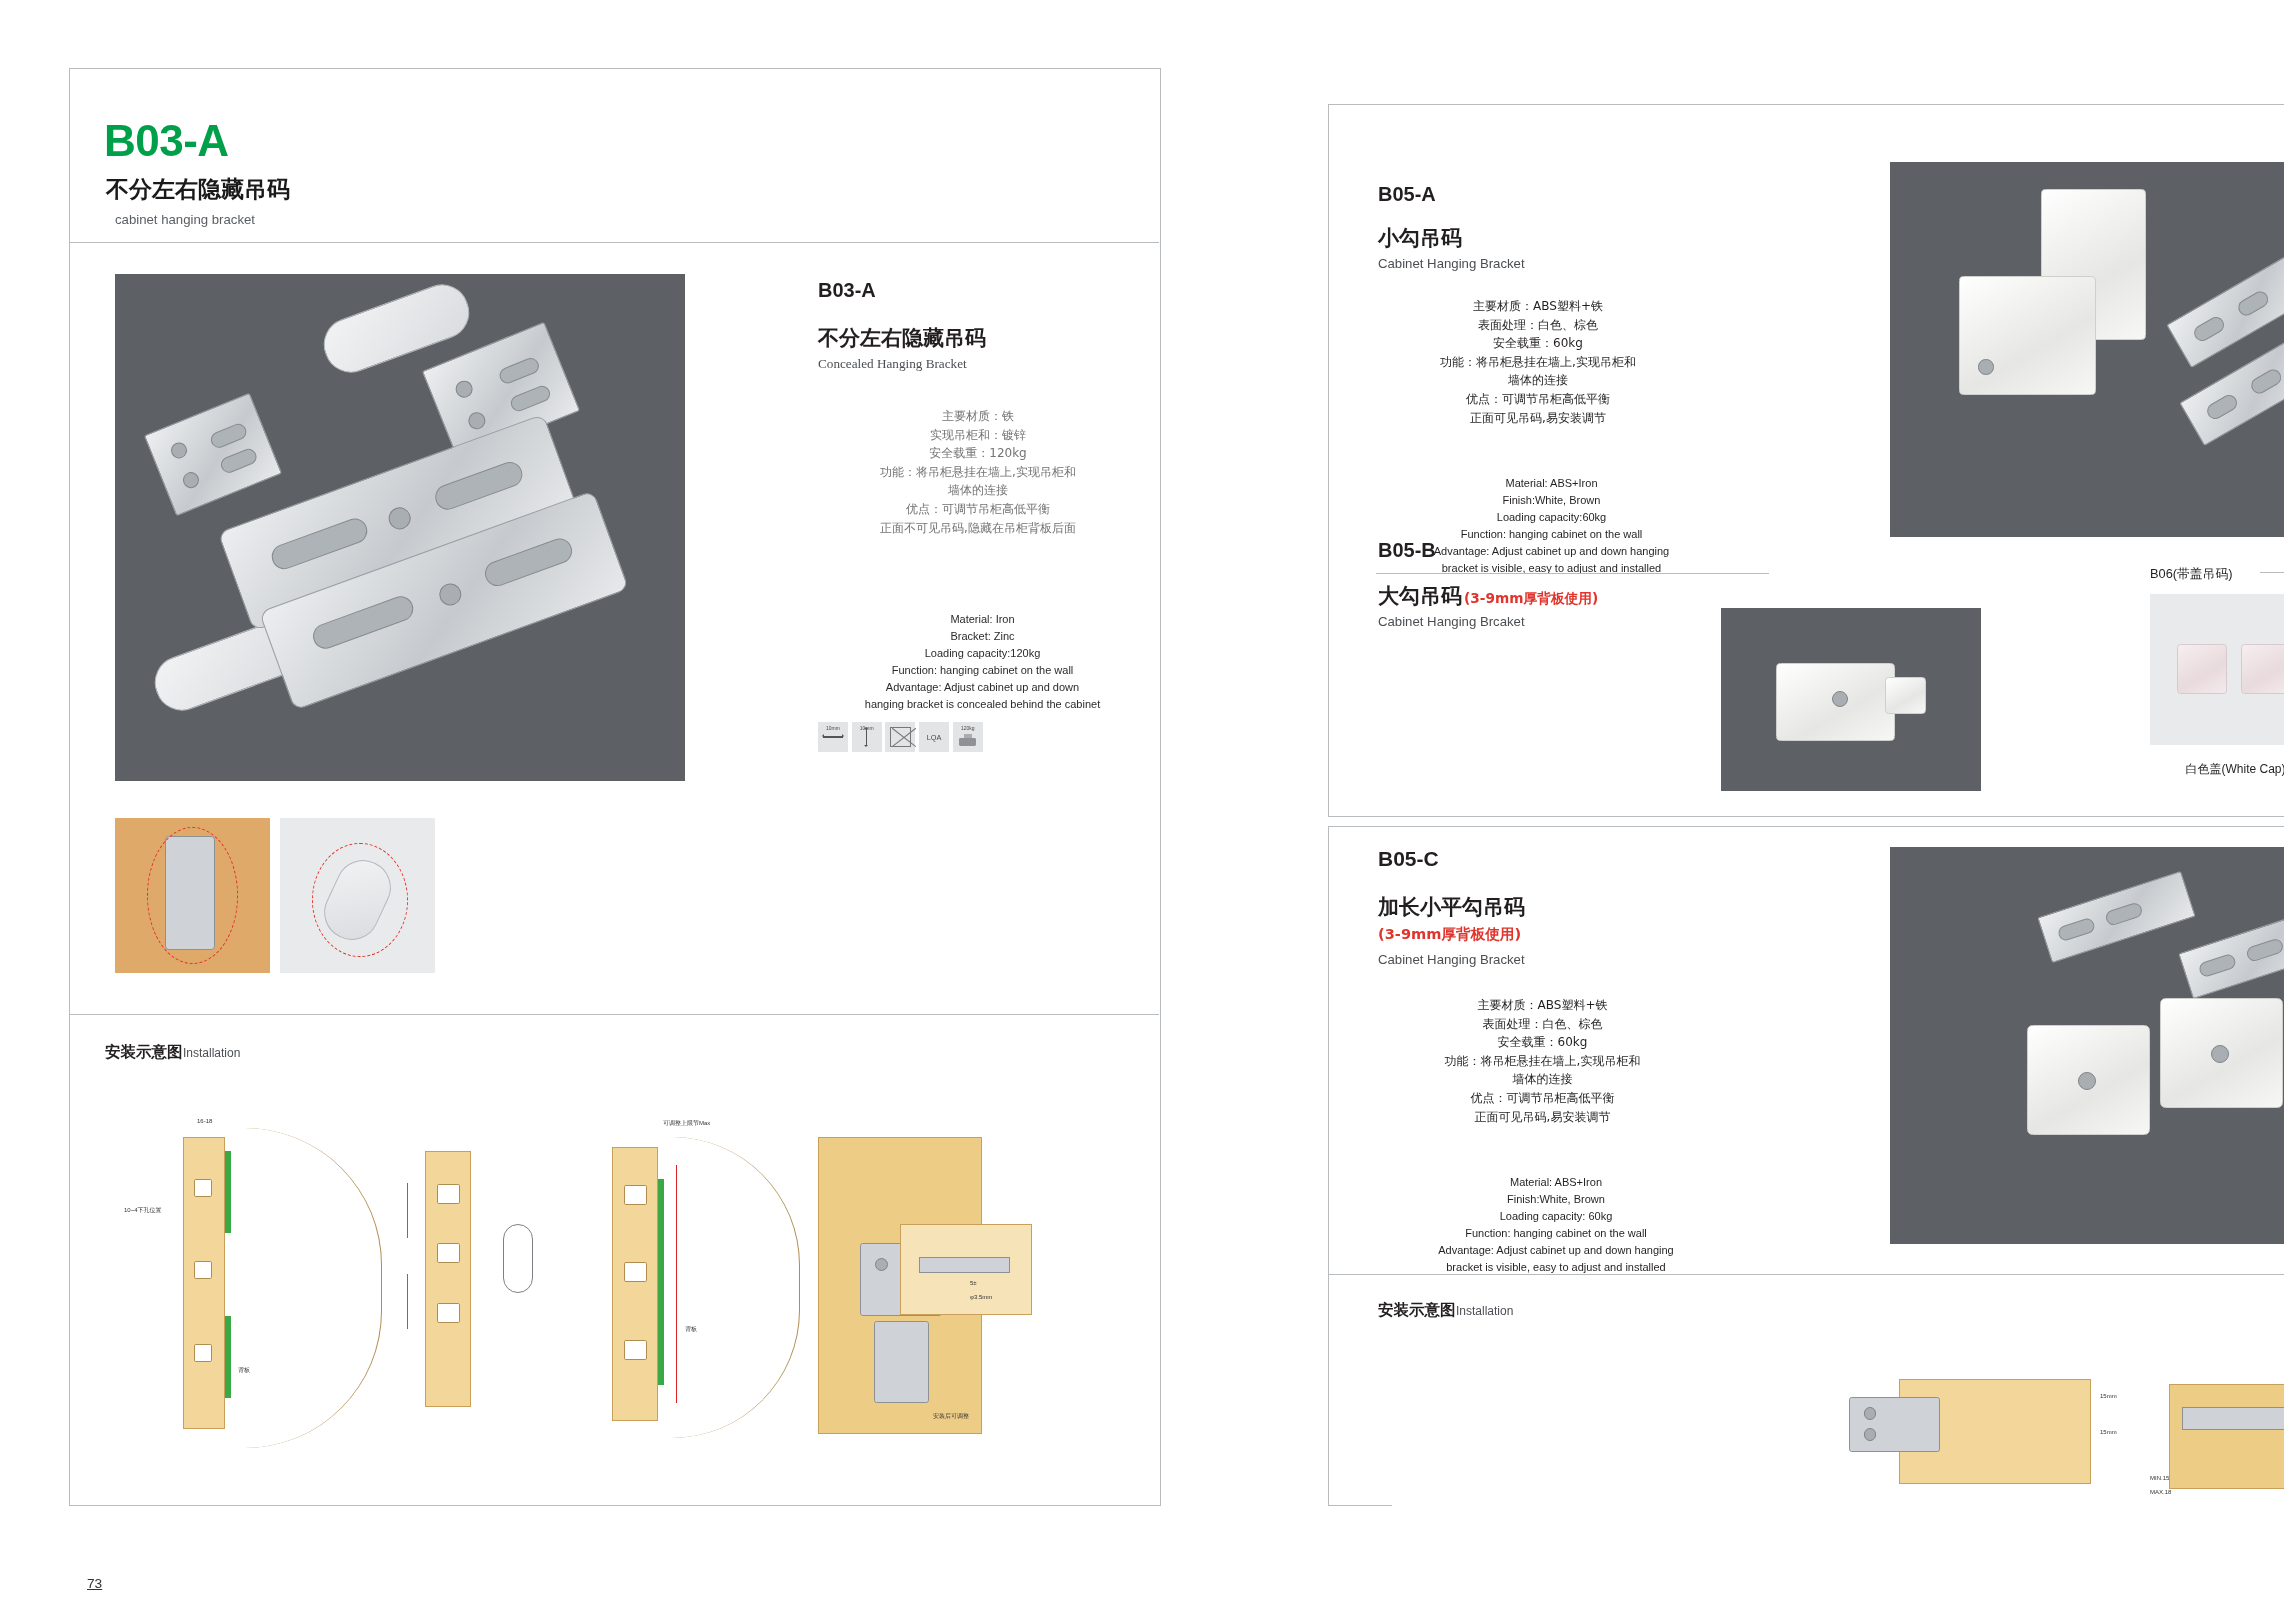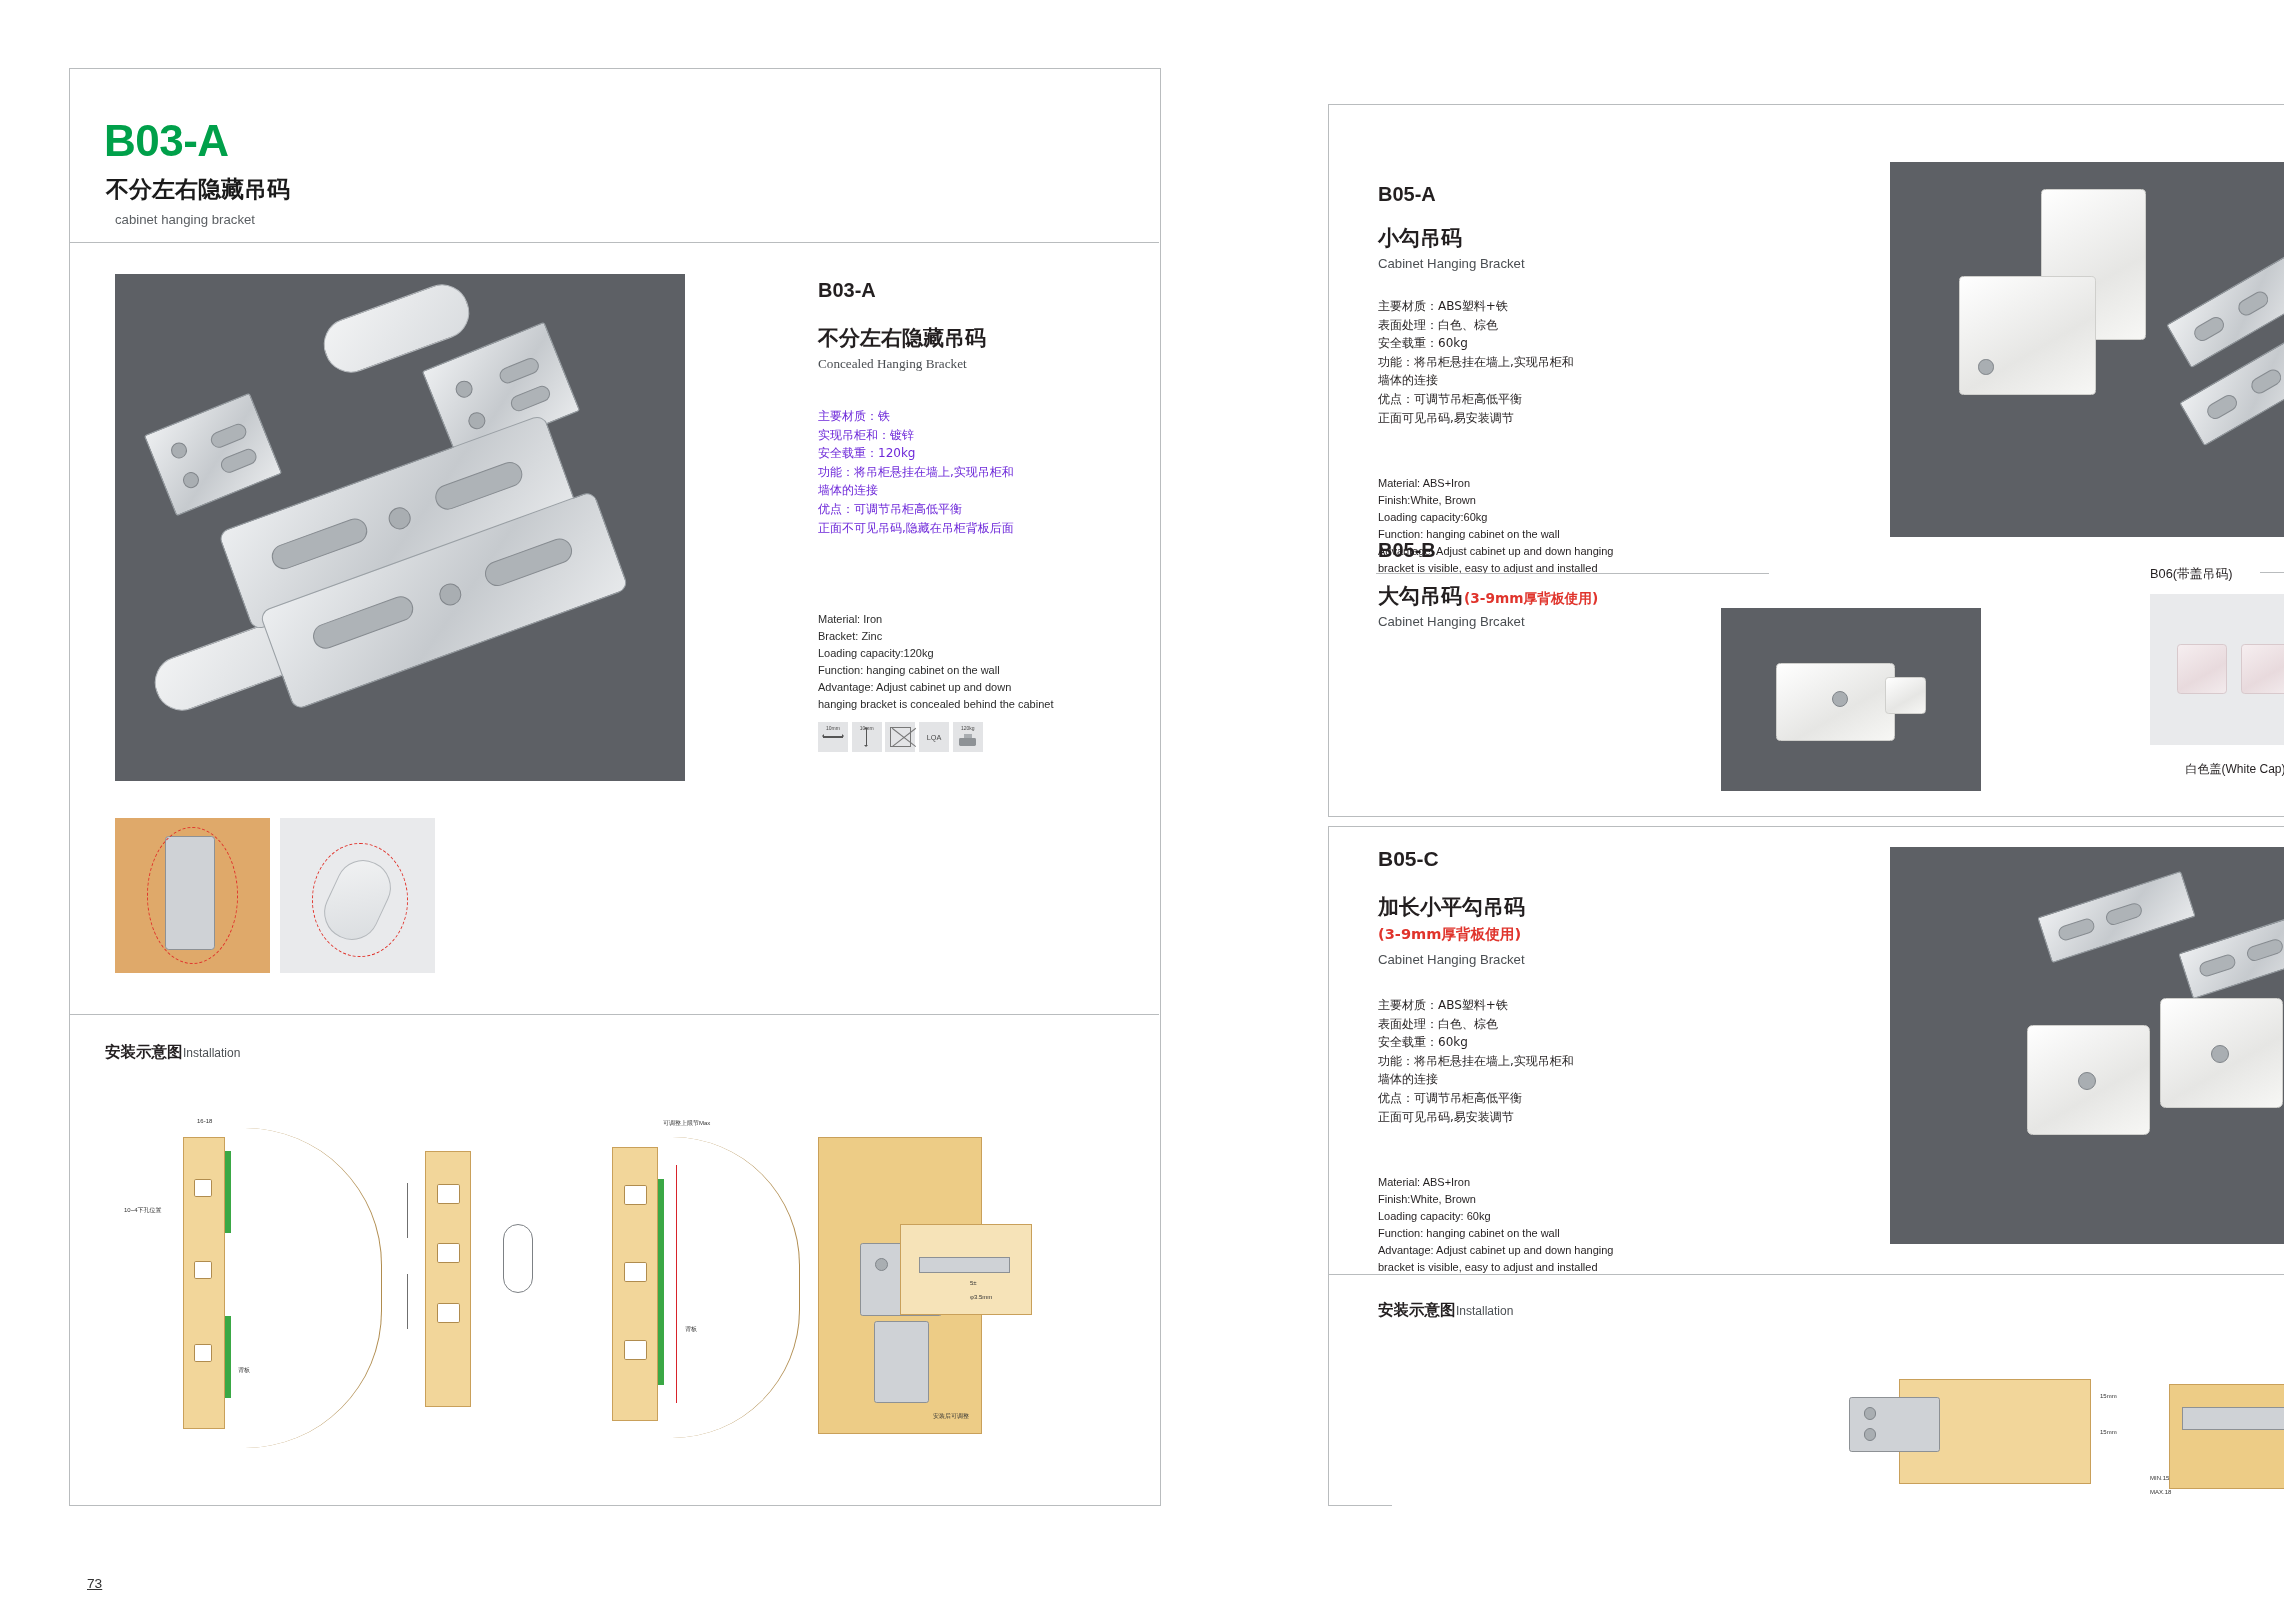--- a/index.html
+++ b/index.html
@@ -16,21 +16,21 @@
   .page { position:relative; width:50%; height:100%; }
 
   
   .frame { position:absolute; border:1.4px solid #b9bcbe; background:#fff; }
   .thin-rule { position:absolute; background:#b9bcbe; height:1.4px; }
 
   .green-title {
     font-weight:bold; color:#00a04a; letter-spacing:-0.5px;
   }
   .cn { font-family:"DejaVu Sans", sans-serif; }
-  .spec { line-height:1.55; }
+  .spec { line-height:1.55;text-align:center; }
   .photo { position:absolute; background:#5d6065; }
   .photo.light { background:#e9eaec; }
 
   
   .icon-strip { position:absolute; display:flex; gap:3.7px; }
   .icon-box {
     width:30px; height:30px; background:#e3e4e6; position:relative;
     display:flex; align-items:center; justify-content:center;
     font-size:6px; color:#4a4a4a;
   }
@@ -104,21 +104,21 @@
         <div class="slot" style="left:41px; top:32px; width:105px; height:25px;"></div>
         <div class="dot" style="left:174px; top:37px; width:22px; height:22px;"></div>
         <div class="slot" style="left:224px; top:32px; width:91px; height:25px;"></div>
       </div>
     </div>
 
     <div style="position:absolute; left:818px; top:279px; font-size:20px; font-weight:bold;">B03-A</div>
     <div class="cn" style="position:absolute; left:818px; top:324px; font-size:21px; font-weight:bold;">不分左右隐藏吊码</div>
     <div style="position:absolute; left:818px; top:356px; font-size:13.2px; color:#4a4e52;font-family:Liberation Serif, serif;">Concealed Hanging Bracket</div>
 
-    <div class="cn spec" style="position:absolute; left:818px; top:407px; width:320px; font-size:12px; color:#6d28d9;">
+    <div class="cn spec" style="position:absolute; left:818px; top:407px; width:320px; font-size:12px; color:#737373;">
       <div>主要材质：铁</div>
       <div>实现吊柜和：镀锌</div>
       <div>安全载重：120kg</div>
       <div>功能：将吊柜悬挂在墙上,实现吊柜和</div>
       <div>墙体的连接</div>
       <div>优点：可调节吊柜高低平衡</div>
       <div>正面不可见吊码,隐藏在吊柜背板后面</div>
     </div>
 
     <div class="spec" style="position:absolute; left:818px; top:589px; width:329px; font-size:11px; color:#2b2b2b;margin-top:22px;">

